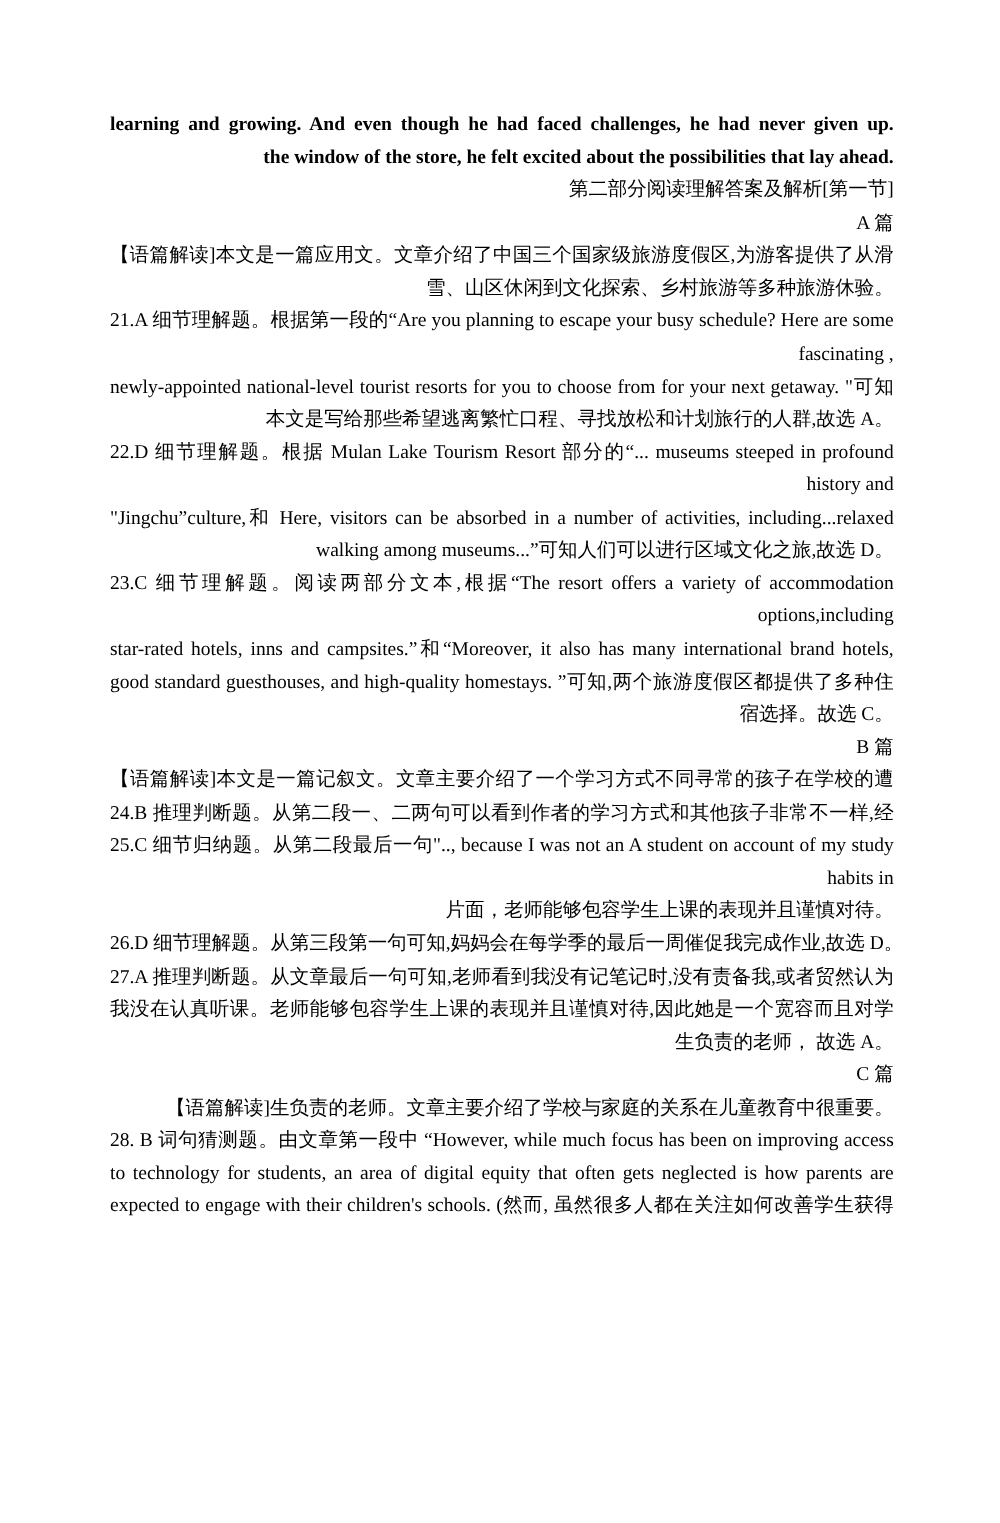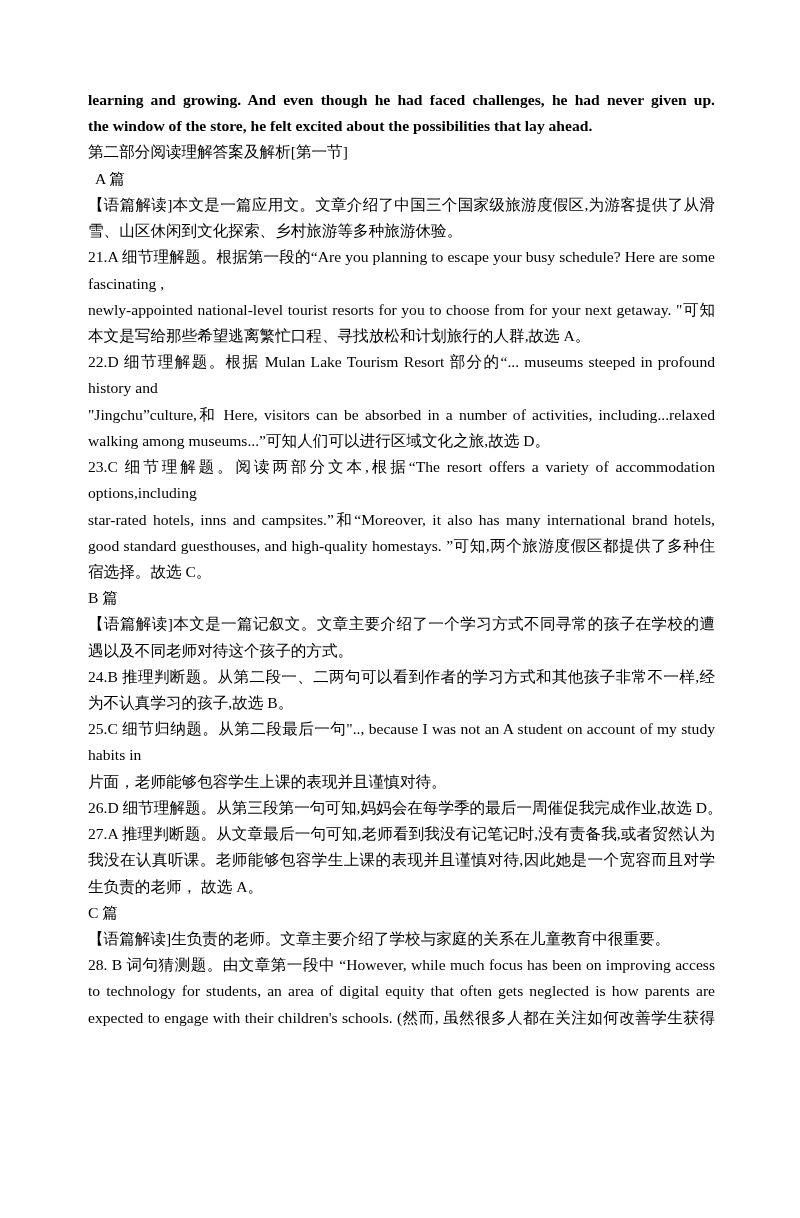--- a/index.html
+++ b/index.html
@@ -20,21 +20,21 @@
     top: 87px;
     width: 627px;
     color: #000000;
     font-family: "Liberation Serif", "DejaVu Serif", serif;
     font-size: 15.6px;
   }
   .line {
     height: 26.23px;
     line-height: 26.23px;
     white-space: nowrap;
-    text-align: left;
+    text-align: right;
   }
   .line.j {
     text-align: justify;
     text-align-last: justify;
   }
   .line.b {
     font-weight: bold;
   }
   .line.ind {
     padding-left: 7px;
@@ -59,23 +59,21 @@
       <div class="line">history and</div>
       <div class="line j">"Jingchu”culture,和 Here, visitors can be absorbed in a number of activities, including...relaxed</div>
       <div class="line">walking among museums...”可知人们可以进行区域文化之旅,故选 D。</div>
       <div class="line j">23.C 细节理解题。阅读两部分文本,根据“The resort offers a variety of accommodation</div>
       <div class="line">options,including</div>
       <div class="line j">star-rated hotels, inns and campsites.”和“Moreover, it also has many international brand hotels,</div>
       <div class="line j">good standard guesthouses, and high-quality homestays. ”可知,两个旅游度假区都提供了多种住</div>
       <div class="line">宿选择。故选 C。</div>
       <div class="line">B 篇</div>
       <div class="line j">【语篇解读]本文是一篇记叙文。文章主要介绍了一个学习方式不同寻常的孩子在学校的遭</div>
-      <div class="line">遇以及不同老师对待这个孩子的方式。</div>
       <div class="line j">24.B 推理判断题。从第二段一、二两句可以看到作者的学习方式和其他孩子非常不一样,经</div>
-      <div class="line">为不认真学习的孩子,故选 B。</div>
       <div class="line j">25.C 细节归纳题。从第二段最后一句".., because I was not an A student on account of my study</div>
       <div class="line">habits in</div>
       <div class="line">片面，老师能够包容学生上课的表现并且谨慎对待。</div>
       <div class="line j">26.D 细节理解题。从第三段第一句可知,妈妈会在每学季的最后一周催促我完成作业,故选 D。</div>
       <div class="line j">27.A 推理判断题。从文章最后一句可知,老师看到我没有记笔记时,没有责备我,或者贸然认为</div>
       <div class="line j">我没在认真听课。老师能够包容学生上课的表现并且谨慎对待,因此她是一个宽容而且对学</div>
       <div class="line">生负责的老师， 故选 A。</div>
       <div class="line">C 篇</div>
       <div class="line">【语篇解读]生负责的老师。文章主要介绍了学校与家庭的关系在儿童教育中很重要。</div>
       <div class="line j">28. B 词句猜测题。由文章第一段中 “However, while much focus has been on improving access</div>

